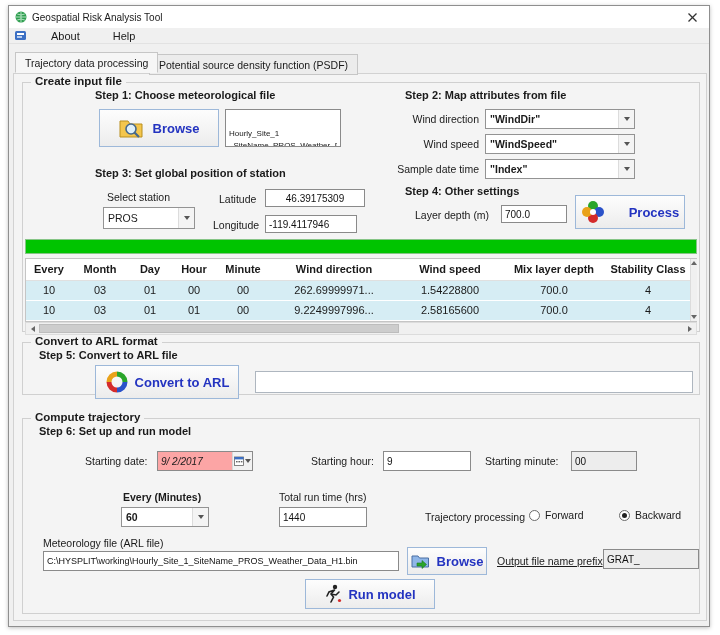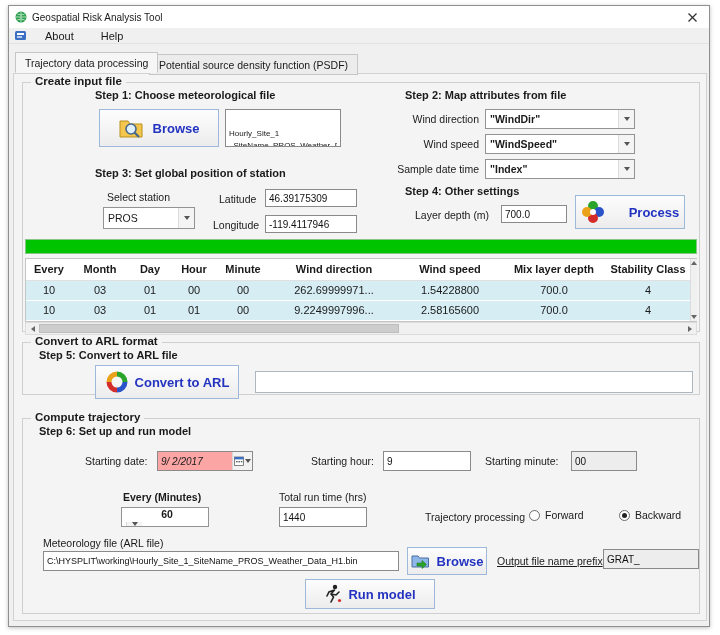--- a/index.html
+++ b/index.html
@@ -14,21 +14,21 @@
   .window{position:absolute;left:8px;top:5px;width:702px;height:622px;
           background:var(--window-bg);border:1px solid #8f8f8f;box-shadow:0 1px 4px rgba(0,0,0,.25);}
   
   .titlebar{position:absolute;left:0;top:0;right:0;height:22px;background:#ffffff;
             display:flex;align-items:center;padding-left:6px;}
   .titlebar .title{font-size:10px;margin-left:5px;}
   .close-btn{position:absolute;right:0;top:0;width:34px;height:22px;display:flex;
              align-items:center;justify-content:center;}
   
   .menubar{position:absolute;left:0;top:22px;right:0;height:16px;background:#f0f0f0;
-           border-bottom:1px solid #e2e2e2;display:flex;align-items:center;padding-left:5px;gap:9px;}
+           border-bottom:1px solid #e2e2e2;display:flex;align-items:center;padding-left:5px;gap:15px;}
   .menu-item{font-size:11px;padding:3px 9px;}
   
   .tab{position:absolute;font-size:10.5px;padding:4px 9px 3px;border:1px solid #c6c6c6;background:#ececec;}
   .tab.active{background:#f6f6f6;border-bottom:1px solid #f6f6f6;z-index:3;top:46px;}
   .tab.inactive{top:48px;z-index:1;}
   
   .panel{position:absolute;left:4px;top:67px;width:694px;height:548px;border:1px solid #d2d2d2;
          background:#f4f4f4;}
   .groupbox{position:absolute;border:1px solid #d0d0d0;}
   .group-title{position:absolute;top:-8px;left:8px;background:#f4f4f4;padding:0 4px;
@@ -140,21 +140,21 @@
 
       <span class="step-title" style="left:72px;top:84px;">Step 3: Set global position of station</span>
       <span class="lbl" style="left:84px;top:108px;">Select station</span>
       <div class="combo" style="left:80px;top:124px;width:92px;height:22px;">
         <span class="val">PROS</span>
         <span class="dd">
             <span class="caret"></span>
           </span>
       </div>
       <span class="lbl" style="left:196px;top:110px;">Latitude</span>
-      <input class="tbox" style="left: 242px; top: 106px; width: 92px; height: 18px;" readonly="" value="46.39175309">
+      <input class="tbox" style="left: 242px; top: 106px; width: 100px; height: 18px; text-align: center;" readonly="" value="46.39175309">
       <span class="lbl" style="left:190px;top:136px;">Longitude</span>
       <input class="tbox" style="left: 242px; top: 132px; width: 92px; height: 18px;" readonly="" value="-119.4117946">
 
       <span class="step-title" style="left:382px;top:6px;">Step 2: Map attributes from file</span>
       <span class="lbl r" style="left:368px;top:30px;width:88px;">Wind direction</span>
       <div class="combo" style="left:462px;top:26px;width:150px;height:20px;font-weight:bold;">
         <span class="val">"WindDir"</span>
         <span class="dd">
             <span class="caret"></span>
           </span>
@@ -271,21 +271,21 @@
           </svg>
           <span class="caret"></span>
         </span>
       </div>
       <span class="lbl" style="left:288px;top:36px;">Starting hour:</span>
       <input class="tbox" style="left: 360px; top: 32px; width: 88px; height: 20px;" readonly="" value="9">
       <span class="lbl" style="left:462px;top:36px;">Starting minute:</span>
       <input class="tbox gray" style="left: 548px; top: 32px; width: 66px; height: 20px;" readonly="" value="00">
 
       <span class="lbl" style="left:100px;top:72px;font-weight:bold;">Every (Minutes)</span>
-      <div class="combo" style="left:98px;top:88px;width:88px;height:20px;font-weight:bold;flex-direction:column;">
+      <div class="combo" style="left:98px;top:88px;width:88px;height:20px;font-weight:bold;">
         <span class="val">60</span>
         <span class="dd">
             <span class="caret"></span>
           </span>
       </div>
       <span class="lbl" style="left:256px;top:72px;">Total run time (hrs)</span>
       <input class="tbox" style="left: 256px; top: 88px; width: 88px; height: 20px;" readonly="" value="1440">
       <span class="lbl" style="left:402px;top:92px;">Trajectory processing</span>
       <div class="radio-row" style="left:506px;top:90px;">
         <span class="radio"></span>

